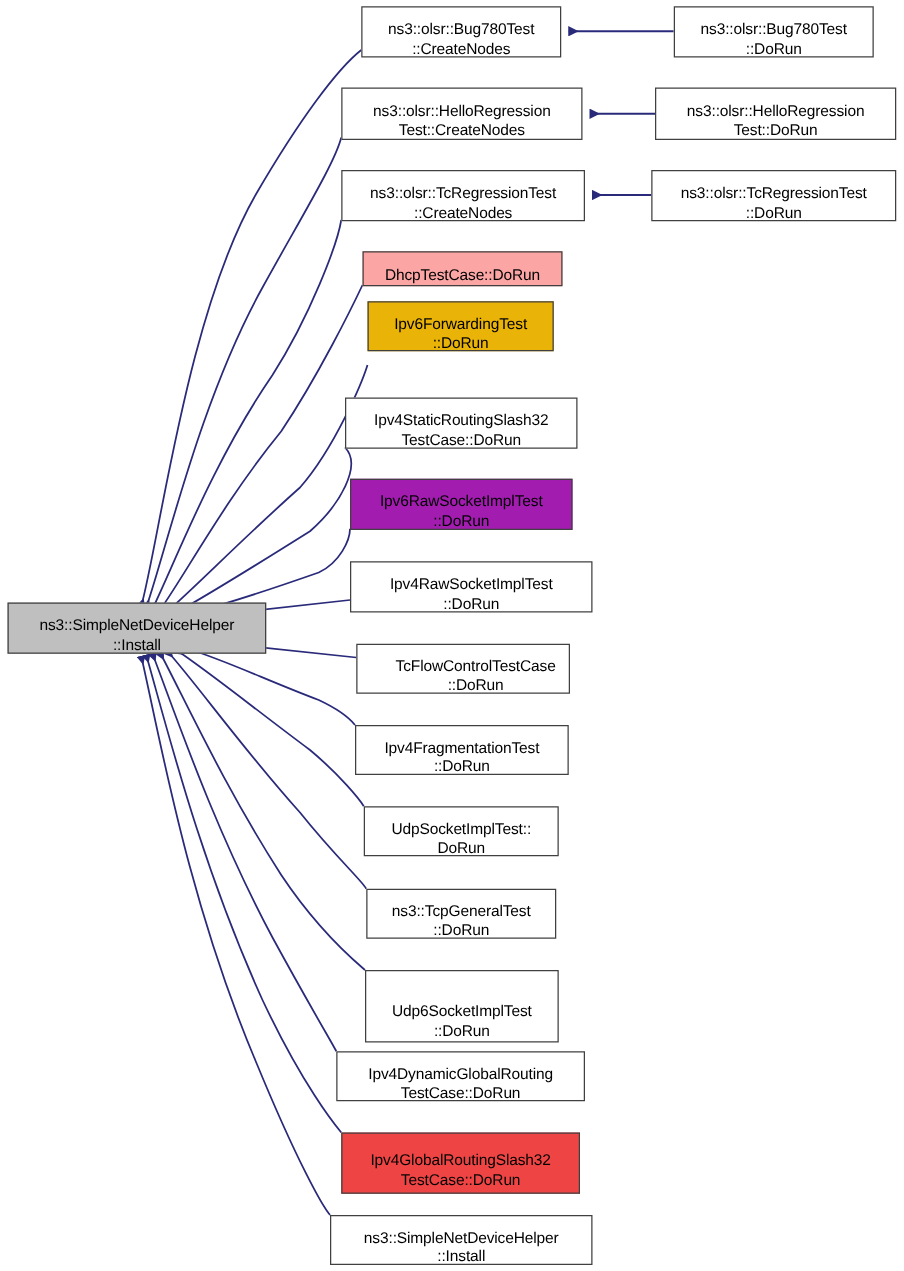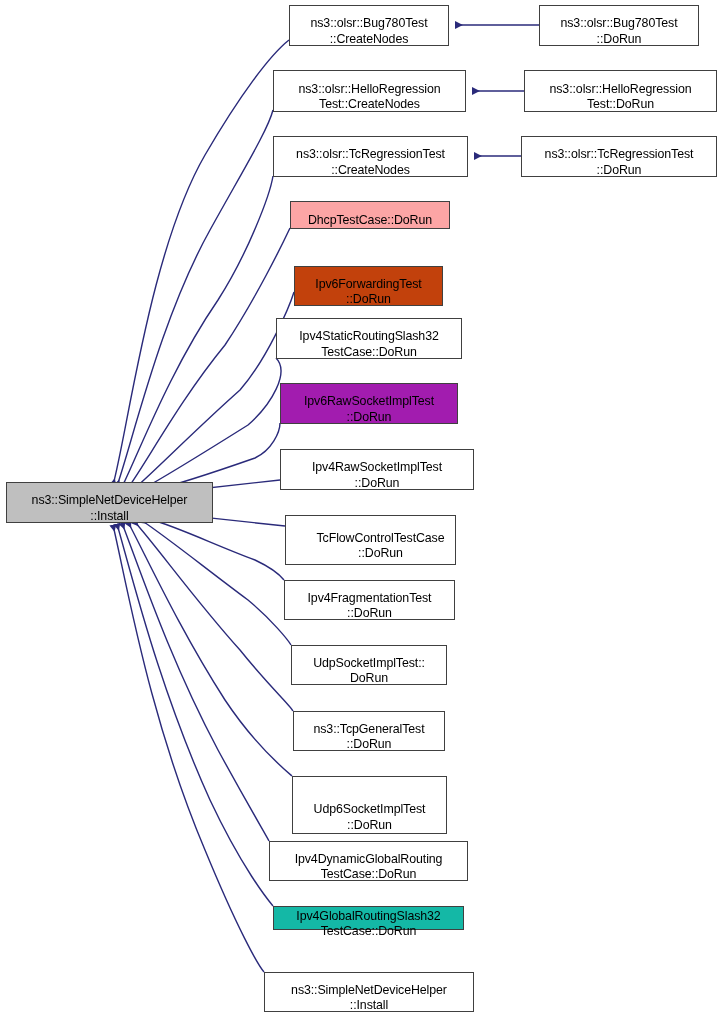--- a/index.html
+++ b/index.html
@@ -90,41 +90,41 @@
   <div id="nodes-layer">
       <div class="gnode highlight" style="left: 6px; top: 482px; width: 207px; height: 41px; border-color: rgb(64, 64, 64); background: rgb(191, 191, 191);"><span class="nlabel">ns3::SimpleNetDeviceHelper
 ::Install</span></div>
       <div class="gnode" style="left: 289px; top: 5px; width: 160px; height: 41px; border-color: rgb(64, 64, 64); background: rgb(255, 255, 255);"><span class="nlabel">ns3::olsr::Bug780Test
 ::CreateNodes</span></div>
       <div class="gnode" style="left: 273px; top: 70px; width: 193px; height: 42px; border-color: rgb(64, 64, 64); background: rgb(255, 255, 255);"><span class="nlabel">ns3::olsr::HelloRegression
 Test::CreateNodes</span></div>
       <div class="gnode" style="left: 273px; top: 136px; width: 195px; height: 41px; border-color: rgb(64, 64, 64); background: rgb(255, 255, 255);"><span class="nlabel">ns3::olsr::TcRegressionTest
 ::CreateNodes</span></div>
       <div class="gnode" style="left: 290px; top: 201px; width: 160px; height: 28px; border-color: rgb(64, 64, 64); background: #fca5a5;"><span class="nlabel">DhcpTestCase::DoRun</span></div>
-      <div class="gnode" style="left: 294px; top: 266px; width: 149px; height: 40px; border-color: rgb(64, 64, 64); background: #c2410c;"><span class="nlabel">Ipv6ForwardingTest
+      <div class="gnode" style="left: 294px; top: 241px; width: 149px; height: 40px; border-color: rgb(64, 64, 64); background: #eab308;"><span class="nlabel">Ipv6ForwardingTest
 ::DoRun</span></div>
       <div class="gnode" style="left: 276px; top: 318px; width: 186px; height: 41px; border-color: rgb(64, 64, 64); background: rgb(255, 255, 255); text-align: center;"><span class="nlabel">Ipv4StaticRoutingSlash32
 TestCase::DoRun</span></div>
       <div class="gnode" style="left: 280px; top: 383px; width: 178px; height: 41px; border-color: rgb(64, 64, 64); background: #a21caf;"><span class="nlabel">Ipv6RawSocketImplTest
 ::DoRun</span></div>
       <div class="gnode" style="left: 280px; top: 449px; width: 194px; height: 41px; border-color: rgb(64, 64, 64); background: rgb(255, 255, 255);"><span class="nlabel">Ipv4RawSocketImplTest
 ::DoRun</span></div>
-      <div class="gnode" style="left: 285px; top: 515px; width: 171px; height: 50px; border-color: rgb(64, 64, 64); background: rgb(255, 255, 255); padding-left: 20px;"><span class="nlabel">TcFlowControlTestCase
+      <div class="gnode" style="left: 285px; top: 515px; width: 171px; height: 40px; border-color: rgb(64, 64, 64); background: rgb(255, 255, 255); padding-left: 20px;"><span class="nlabel">TcFlowControlTestCase
 ::DoRun</span></div>
       <div class="gnode" style="left: 284px; top: 580px; width: 171px; height: 40px; border-color: rgb(64, 64, 64); background: rgb(255, 255, 255);"><span class="nlabel">Ipv4FragmentationTest
 ::DoRun</span></div>
       <div class="gnode" style="left: 291px; top: 645px; width: 156px; height: 40px; border-color: rgb(64, 64, 64); background: rgb(255, 255, 255);"><span class="nlabel">UdpSocketImplTest::
 DoRun</span></div>
       <div class="gnode" style="left: 293px; top: 711px; width: 152px; height: 40px; border-color: rgb(64, 64, 64); background: rgb(255, 255, 255);"><span class="nlabel">ns3::TcpGeneralTest
 ::DoRun</span></div>
       <div class="gnode" style="left: 292px; top: 776px; width: 155px; height: 58px; border-color: rgb(64, 64, 64); background: rgb(255, 255, 255); align-items: flex-end;"><span class="nlabel">Udp6SocketImplTest
 ::DoRun</span></div>
       <div class="gnode" style="left: 269px; top: 841px; width: 199px; height: 40px; border-color: rgb(64, 64, 64); background: rgb(255, 255, 255);"><span class="nlabel">Ipv4DynamicGlobalRouting
 TestCase::DoRun</span></div>
-      <div class="gnode" style="left: 273px; top: 906px; width: 191px; height: 24px; border-color: rgb(64, 64, 64); background: #14b8a6;"><span class="nlabel">Ipv4GlobalRoutingSlash32
+      <div class="gnode" style="left: 273px; top: 906px; width: 191px; height: 49px; border-color: rgb(64, 64, 64); background: #ef4444;"><span class="nlabel">Ipv4GlobalRoutingSlash32
 TestCase::DoRun</span></div>
       <div class="gnode" style="left: 264px; top: 972px; width: 210px; height: 40px; border-color: rgb(64, 64, 64); background: rgb(255, 255, 255);"><span class="nlabel">ns3::SimpleNetDeviceHelper
 ::Install</span></div>
       <div class="gnode" style="left: 539px; top: 5px; width: 160px; height: 41px; border-color: rgb(64, 64, 64); background: rgb(255, 255, 255);"><span class="nlabel">ns3::olsr::Bug780Test
 ::DoRun</span></div>
       <div class="gnode" style="left: 524px; top: 70px; width: 193px; height: 42px; border-color: rgb(64, 64, 64); background: rgb(255, 255, 255);"><span class="nlabel">ns3::olsr::HelloRegression
 Test::DoRun</span></div>
       <div class="gnode" style="left: 521px; top: 136px; width: 196px; height: 41px; border-color: rgb(64, 64, 64); background: rgb(255, 255, 255);"><span class="nlabel">ns3::olsr::TcRegressionTest
 ::DoRun</span></div>
     </div>

